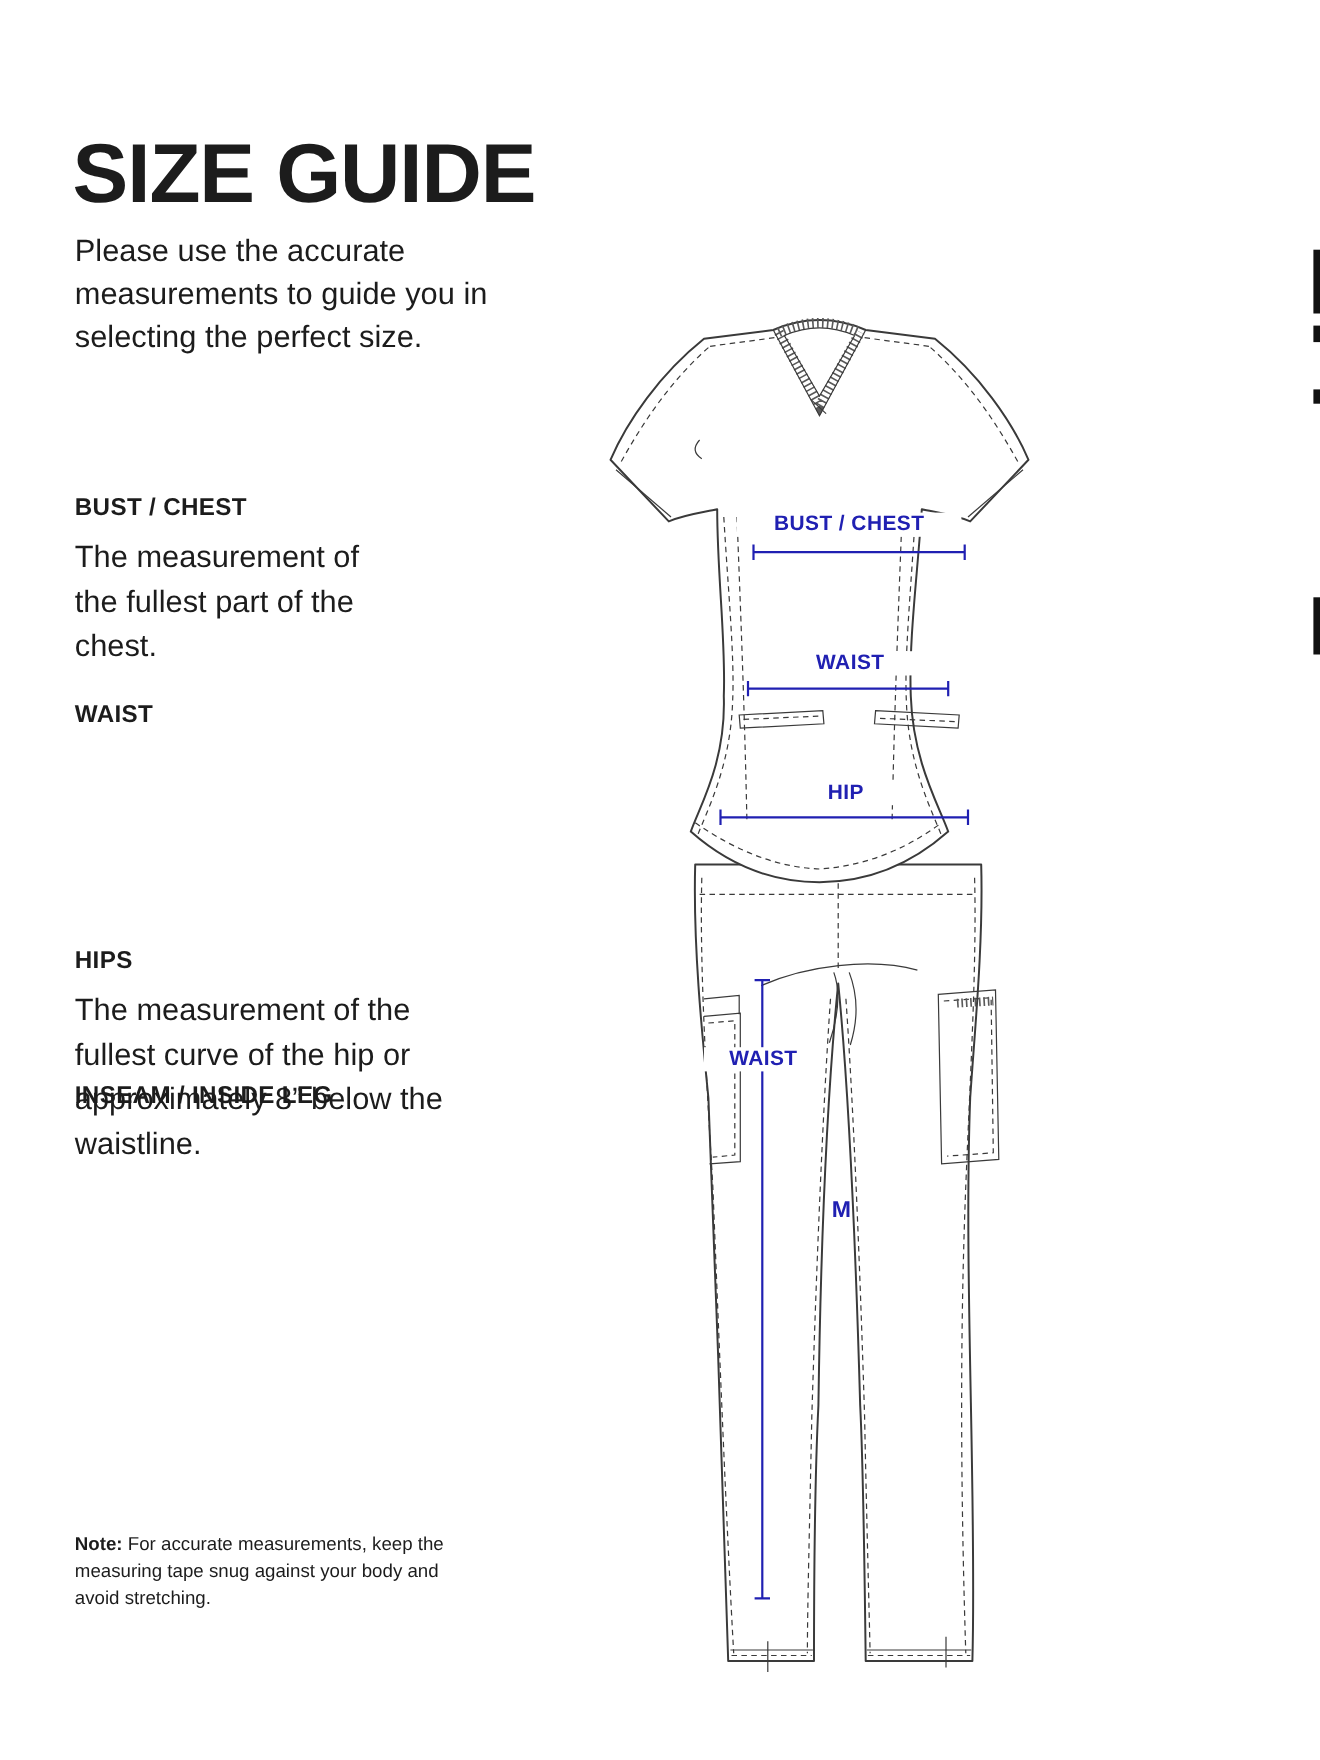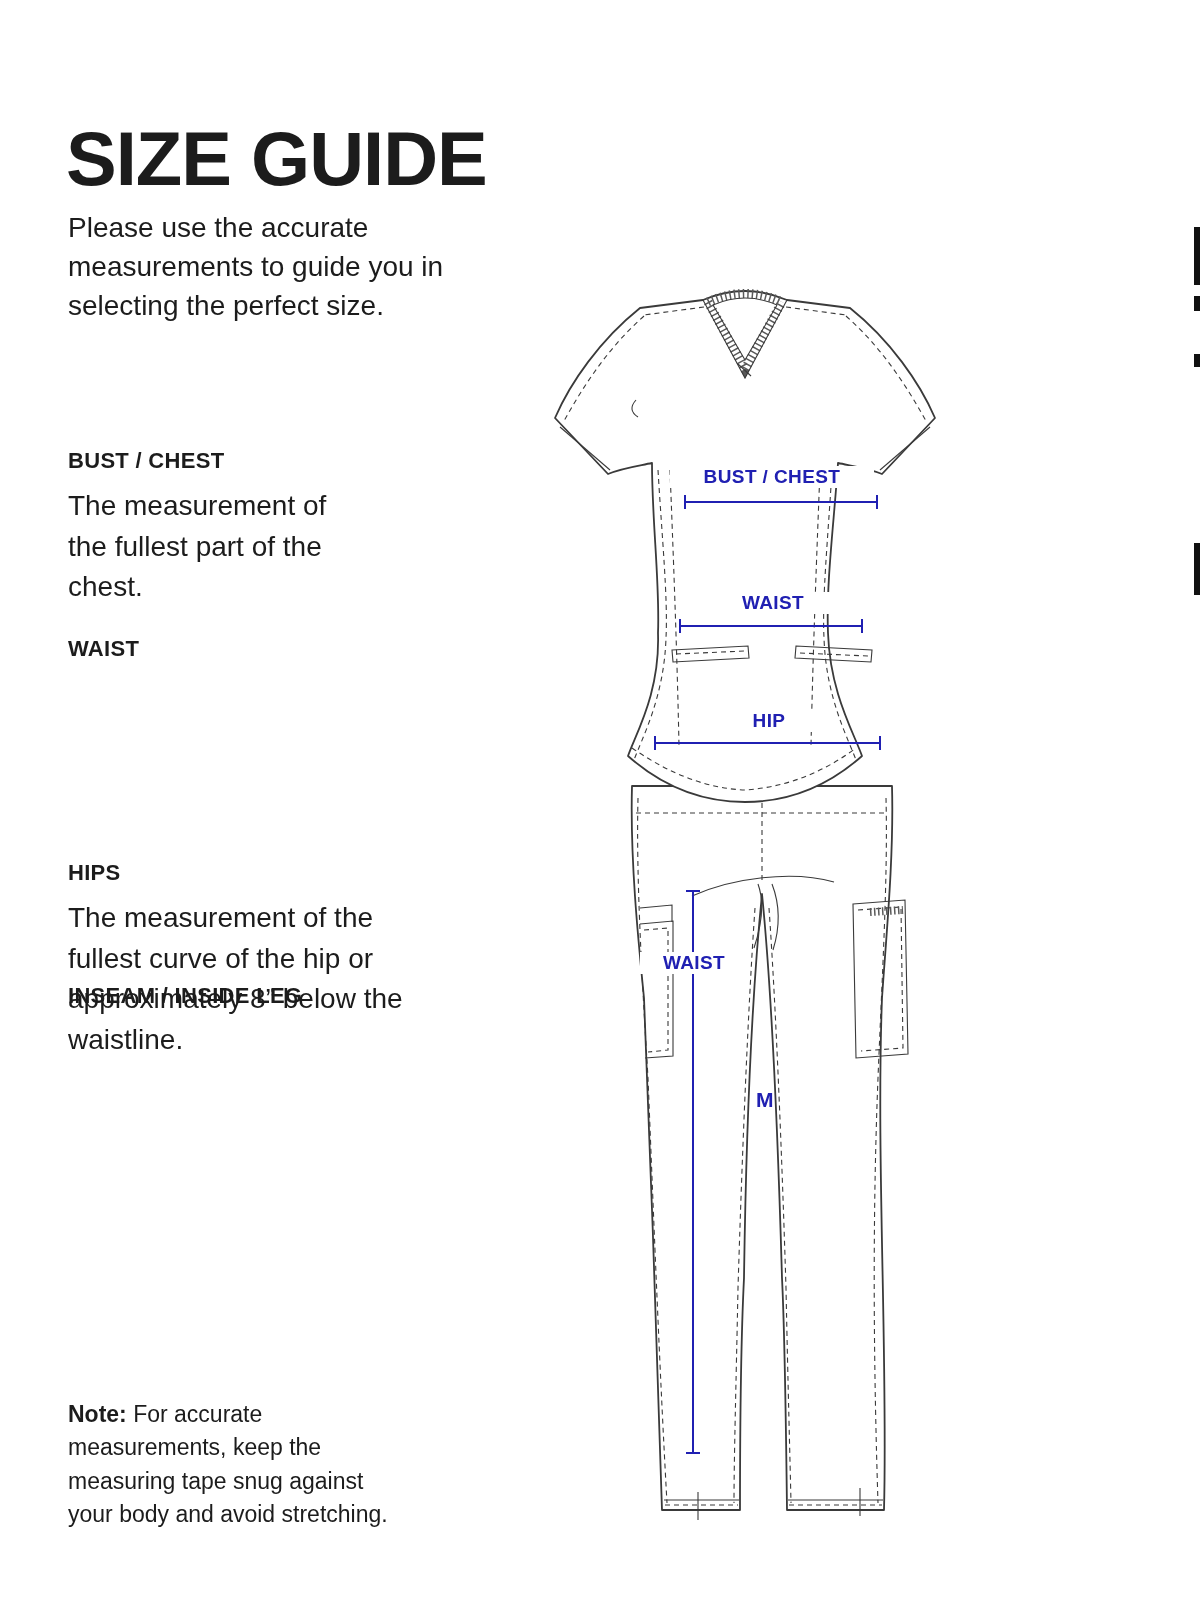--- a/index.html
+++ b/index.html
@@ -16,21 +16,21 @@
   #intro { left:68px; top:180px; width:452px; font-size:28px; line-height:1.4; }
 
   .sec { position:absolute; }
   .sec h3 { margin:0; font-size:22px; font-weight:700; letter-spacing:.3px; }
   .sec p  { margin:12px 0 0 0; font-size:28px; line-height:1.45; }
   #sec-bust   { left:68px; top:448px;  width:300px; }
   #sec-waist  { left:68px; top:636px;  width:312px; }
   #sec-hips   { left:68px; top:860px;  width:368px; }
   #sec-inseam { left:68px; top:983px; width:332px; }
 
-  #note { left:68px; top:1375px; width:342px; font-size:23px; line-height:1.45; }
+  #note { left:68px; top:1375px; width:342px; font-size:17px; line-height:1.45; }
   #note b { font-weight:700; }
 
   #diagram { left:540px; top:278px; width:450px; height:1262px; }
   #diagram svg { position:absolute; left:0; top:0; }
 
   .m-label {
     position:absolute; color:var(--accent); font-weight:700;
     font-size:19px; letter-spacing:.4px; text-align:center; background:#fff;
   }
   #lbl-bust   { left:130px; top:188px; width:204px; }

